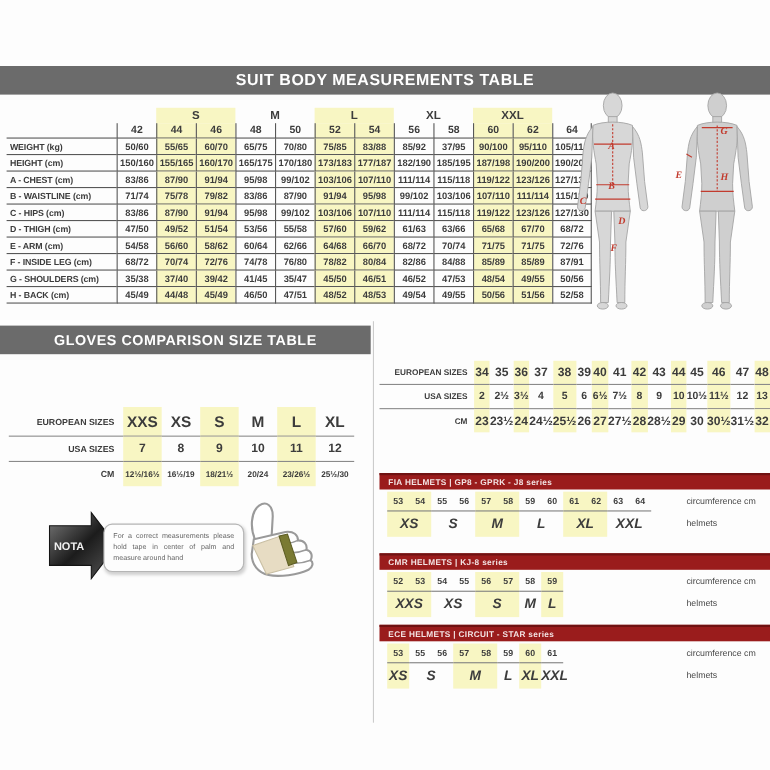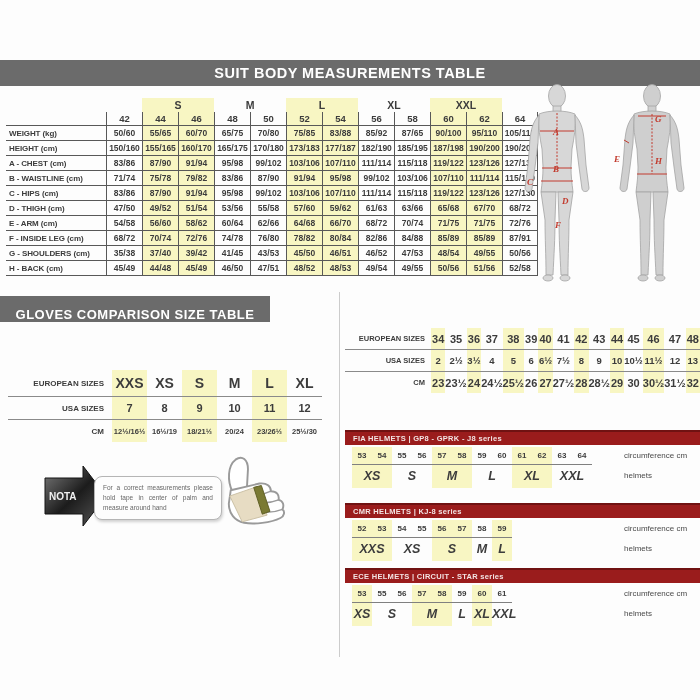--- a/index.html
+++ b/index.html
@@ -3,21 +3,21 @@
 <meta charset="utf-8">
 <style>
   html,body{margin:0;padding:0;background:#fff;}
   #page{position:relative;width:700px;height:700px;background:#fdfdfd;overflow:hidden;
         font-family:"Liberation Sans",sans-serif;color:#3c3c3c;}
 
   
   .bar{position:absolute;background:#6b6b6b;color:#ffffff;display:flex;align-items:center;
        justify-content:center;font-weight:bold;letter-spacing:.5px;}
   #suit-title{left:0;top:60px;width:700px;height:26px;font-size:14.5px;}
-  #gloves-title{left:0;top:296px;width:270px;height:26px;font-size:13px;align-items:flex-end;}
+  #gloves-title{left:0;top:296px;width:337px;height:26px;font-size:13px;}
   #shoes-title{left:345px;top:296px;width:355px;height:26px;font-size:13px;}
   #helmets-title{left:345px;top:400px;width:355px;height:26px;font-size:13px;}
   #divider{position:absolute;left:339px;top:292px;width:1px;height:365px;background:#cccccc;}
 
   
   #suit-grid{position:absolute;left:6px;top:98px;display:grid;grid-template-columns:100px repeat(12,36px);}
   .sc{display:flex;align-items:center;justify-content:center;font-weight:bold;overflow:hidden;white-space:nowrap;}
   .sc.g{height:14px;font-size:10.5px;}
   .sc.s{height:13px;font-size:9.5px;}
   .sc.d{height:14px;font-size:8.5px;}
@@ -96,21 +96,21 @@
       <div class="sc s v last">64</div>
       <div class="sc d lab">WEIGHT (kg)</div>
       <div class="sc d v">50/60</div>
       <div class="sc d v y">55/65</div>
       <div class="sc d v y">60/70</div>
       <div class="sc d v">65/75</div>
       <div class="sc d v">70/80</div>
       <div class="sc d v y">75/85</div>
       <div class="sc d v y">83/88</div>
       <div class="sc d v">85/92</div>
-      <div class="sc d v">87/65</div>
+      <div class="sc d v">37/95</div>
       <div class="sc d v y">90/100</div>
       <div class="sc d v y">95/110</div>
       <div class="sc d v last">105/115</div>
       <div class="sc d lab">HEIGHT (cm)</div>
       <div class="sc d v">150/160</div>
       <div class="sc d v y">155/165</div>
       <div class="sc d v y">160/170</div>
       <div class="sc d v">165/175</div>
       <div class="sc d v">170/180</div>
       <div class="sc d v y">173/183</div>
@@ -196,21 +196,21 @@
       <div class="sc d v">82/86</div>
       <div class="sc d v">84/88</div>
       <div class="sc d v y">85/89</div>
       <div class="sc d v y">85/89</div>
       <div class="sc d v last">87/91</div>
       <div class="sc d lab">G - SHOULDERS (cm)</div>
       <div class="sc d v">35/38</div>
       <div class="sc d v y">37/40</div>
       <div class="sc d v y">39/42</div>
       <div class="sc d v">41/45</div>
-      <div class="sc d v">43/53</div>
+      <div class="sc d v">35/47</div>
       <div class="sc d v y">45/50</div>
       <div class="sc d v y">46/51</div>
       <div class="sc d v">46/52</div>
       <div class="sc d v">47/53</div>
       <div class="sc d v y">48/54</div>
       <div class="sc d v y">49/55</div>
       <div class="sc d v last">50/56</div>
       <div class="sc d lab">H - BACK (cm)</div>
       <div class="sc d v">45/49</div>
       <div class="sc d v y">44/48</div>

